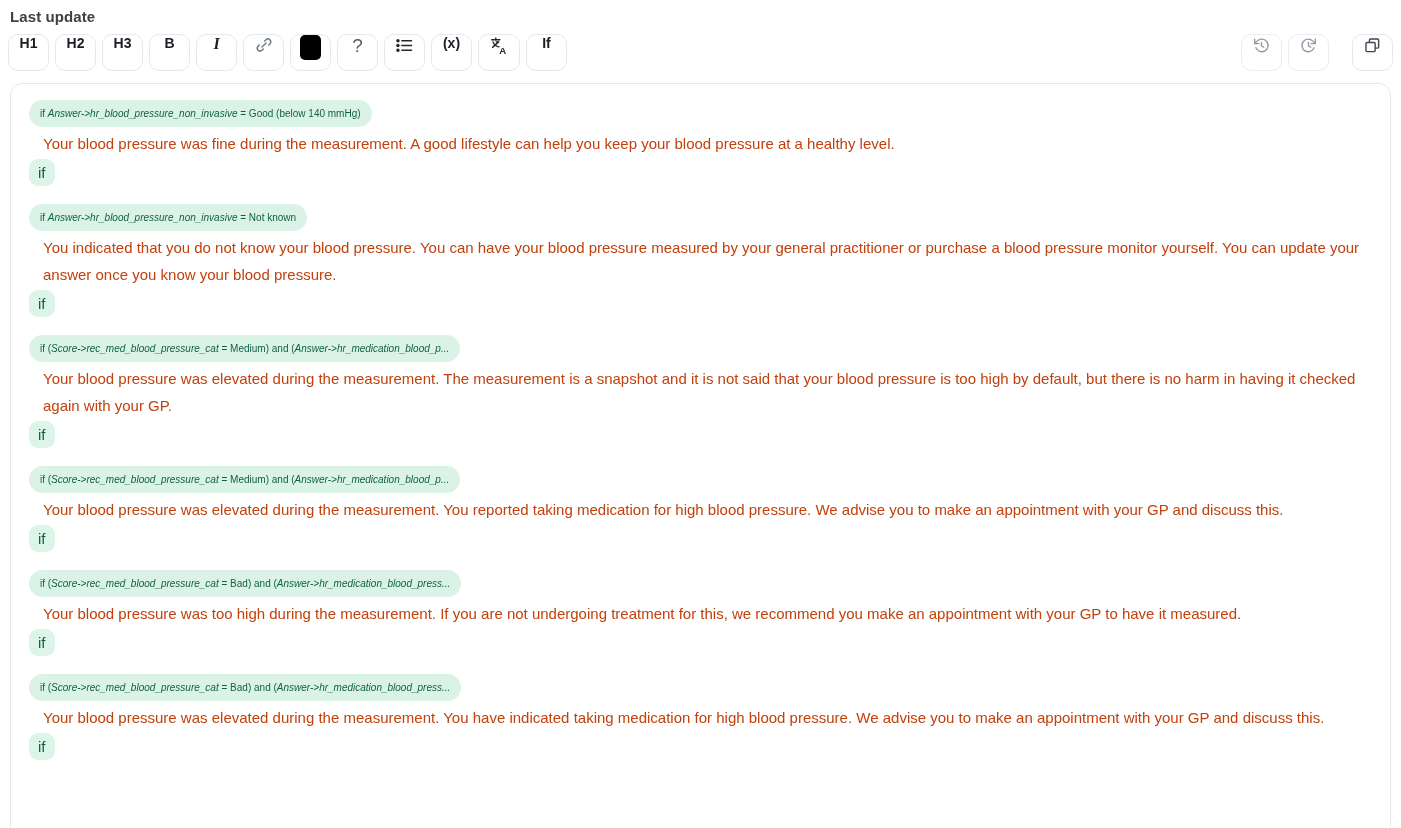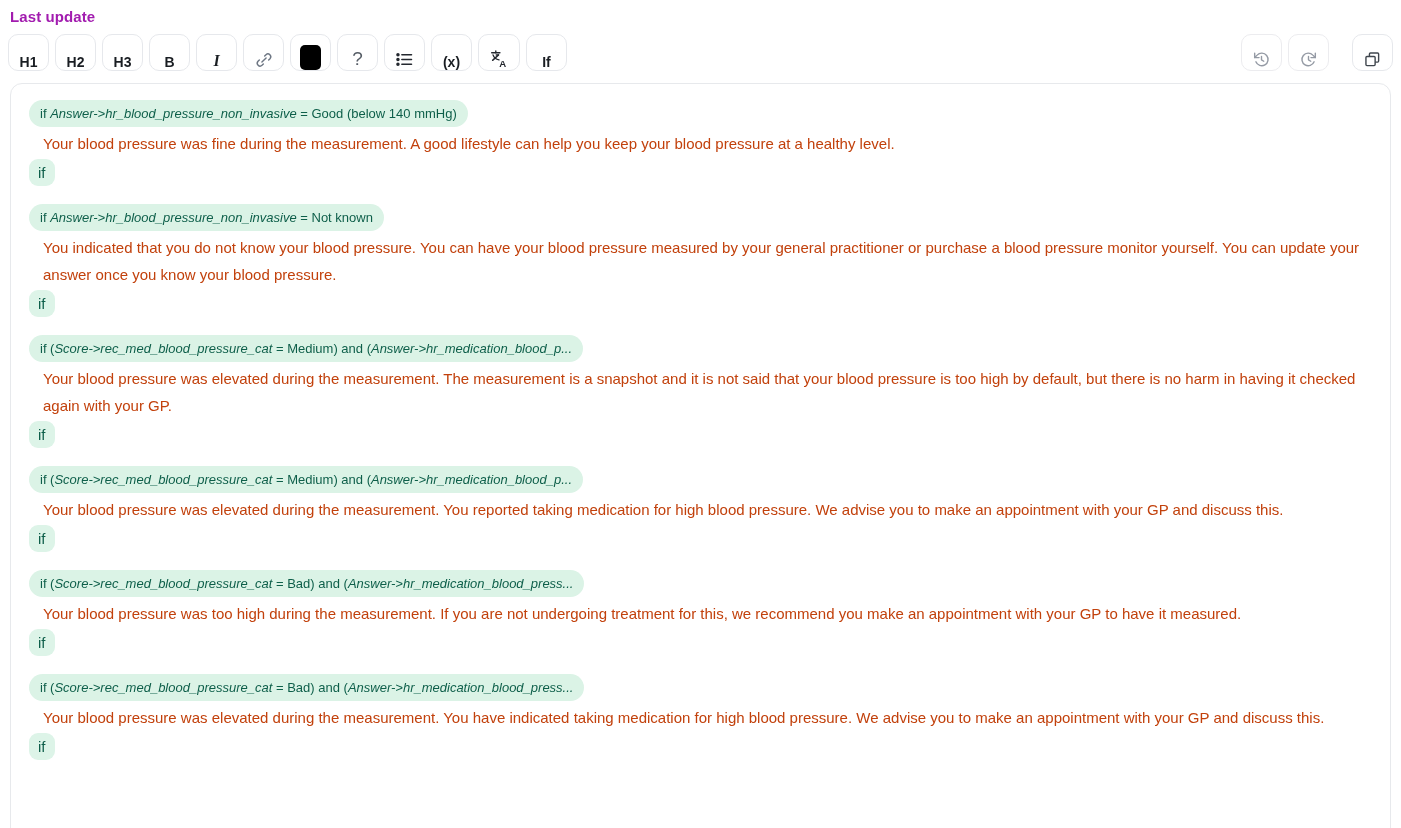--- a/index.html
+++ b/index.html
@@ -2,32 +2,32 @@
 <html><head>
 <meta charset="utf-8">
 <style>
   * { box-sizing: border-box; margin: 0; padding: 0; }
   html, body { width: 1401px; height: 828px; overflow: hidden; background: #ffffff; }
   body { font-family: "Liberation Sans", sans-serif; color: #15181c; }
 
   .page { width: 1401px; height: 828px; position: relative; }
 
   .field-label {
-    font-size: 15px; font-weight: 700; color: #a21caf;
+    font-size: 15px; font-weight: 700; color: #404040;
     padding: 8px 0 0 10px; letter-spacing: .1px;
   }
 
   .toolbar {
     display: flex; justify-content: space-between; align-items: center;
     margin: 9px 8px 0 8px;
   }
   .toolbar-left, .toolbar-right { display: flex; align-items: center; }
   .tb-btn {
     height: 37px; min-width: 41px; padding: 0 10px;
-    display: inline-flex; align-items: flex-end; justify-content: center;
+    display: inline-flex; align-items: flex-start; justify-content: center;
     background: #ffffff; border: 1px solid #e6e8ec; border-radius: 10px;
     margin-right: 6px; cursor: pointer;
     font-family: "Liberation Sans", sans-serif;
     font-size: 14px; font-weight: 700; color: #191d22;
   }
   .tb-btn:last-child { margin-right: 0; }
   .tb-btn.italic-label { font-style: italic; font-family: "Liberation Serif", serif; font-size: 16px; }
   .tb-btn.icon-btn { padding: 0 9px; }
   .tb-btn .q-glyph { font-weight: 400; font-size: 19px; color: #565d66; }
   .color-swatch { width: 21px; height: 25px; background: #000000; border-radius: 5px; display: inline-block; }
@@ -43,21 +43,21 @@
     height: 900px;
     background: #ffffff;
   }
 
   .block { margin-bottom: 18px; }
   .cond-line { margin-bottom: 3px; }
   .cond-chip {
     display: inline-block;
     background: #dbf3e6;
     color: #0e5f4a;
-    font-size: 13px;
+    font-size: 10px;
     line-height: 19px;
     padding: 4px 11px;
     border-radius: 14px;
     cursor: pointer;
   }
   .cond-chip em { font-style: italic; }
   .para {
     color: #c2410c;
     font-size: 15px;
     line-height: 27px;

